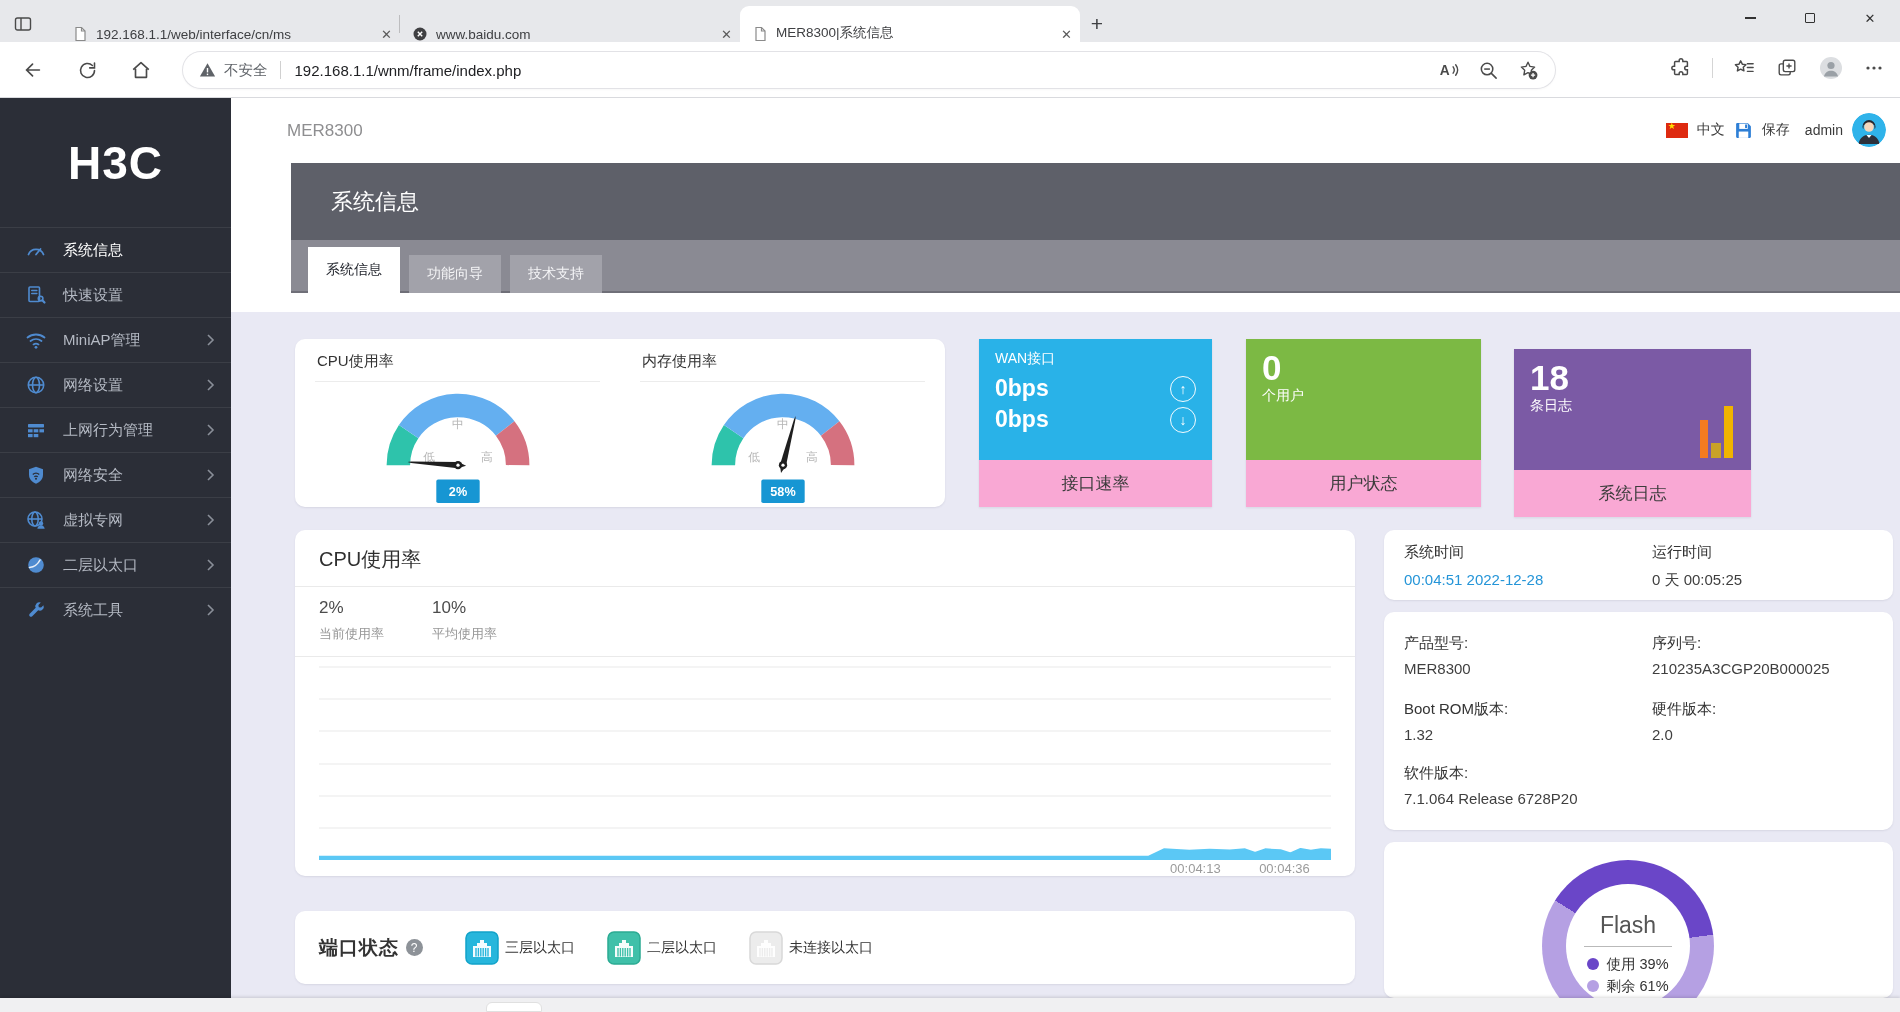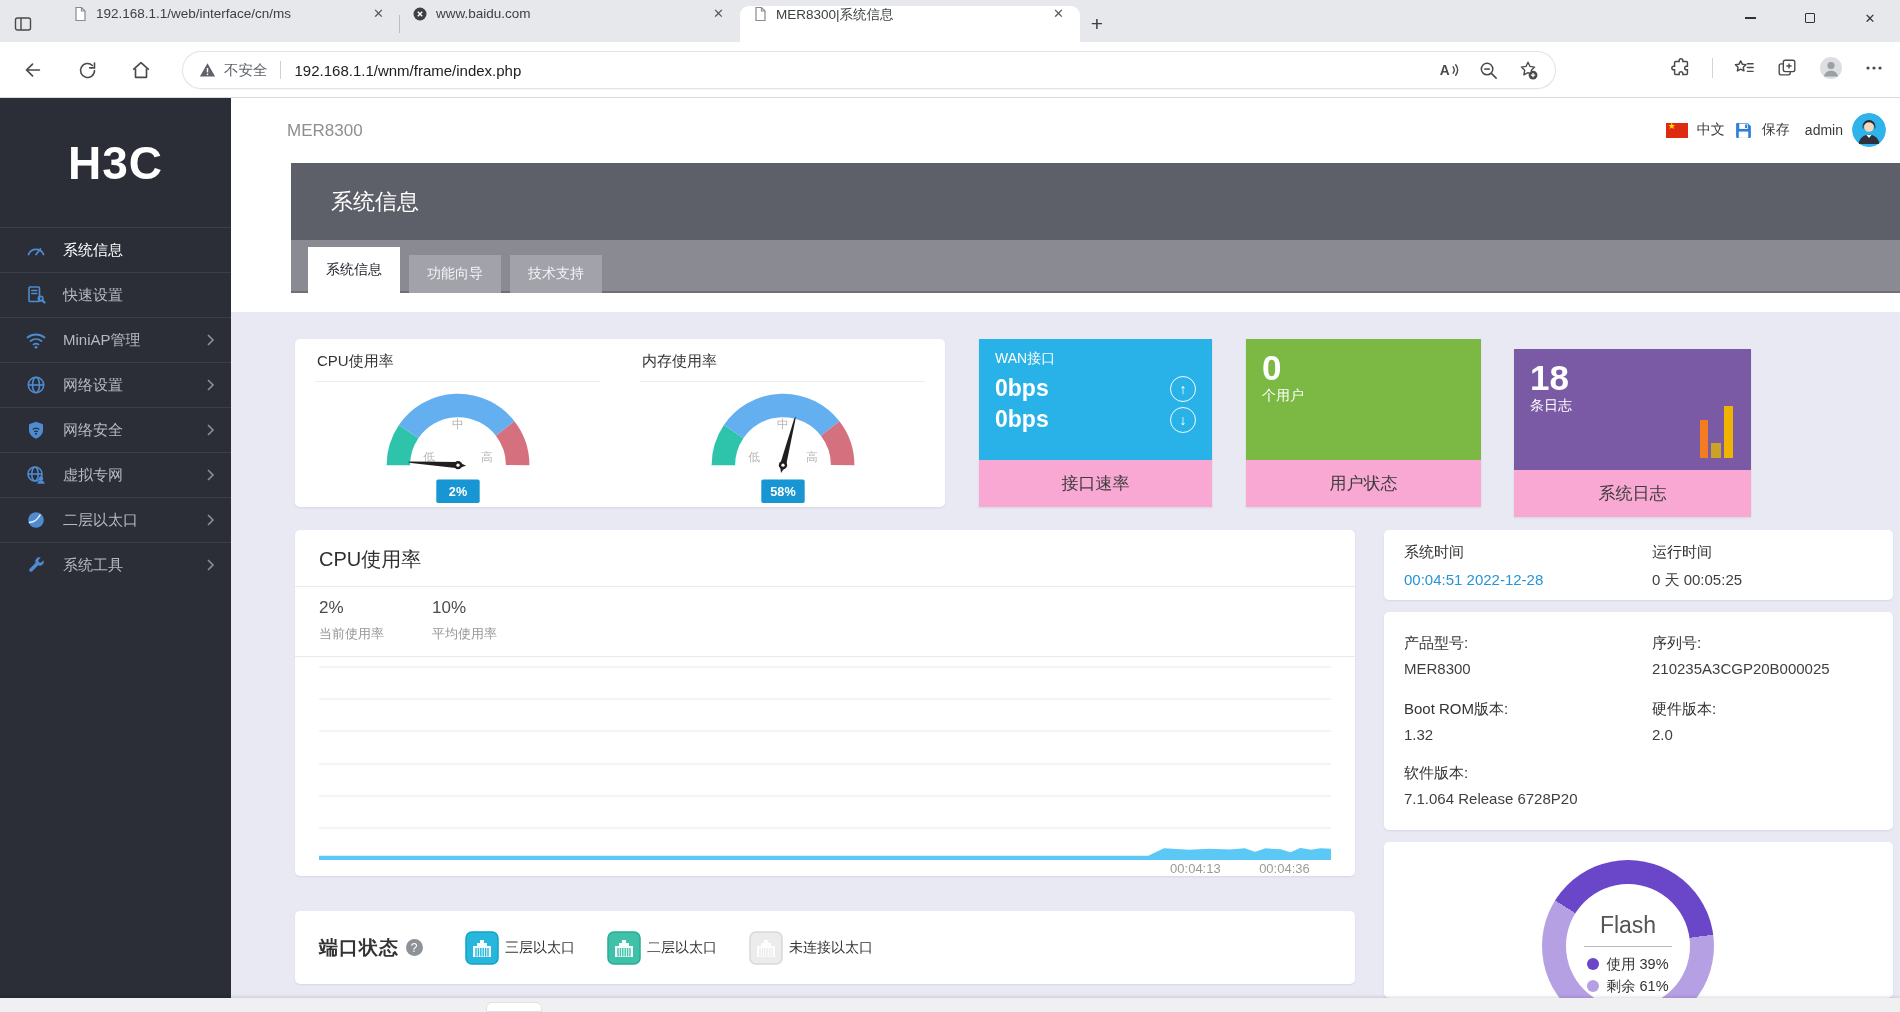--- a/index.html
+++ b/index.html
@@ -3,21 +3,21 @@
 <meta charset="utf-8">
 <style>
   * { margin:0; padding:0; box-sizing:border-box; }
   html,body { width:1900px; height:1012px; overflow:hidden; }
   body { font-family:"Liberation Sans", sans-serif; background:#fff; position:relative; color:#333; }
   .cx { display:flex; align-items:center; justify-content:center; }
 
   
   .tabbar { position:absolute; top:0; left:0; right:0; height:42px; background:#e7e8eb; display:flex; align-items:flex-end; }
   .vtabs-btn { width:46px; height:36px; }
-  .tab { width:340px; height:36px; display:flex; align-items:flex-start; padding:0 10px 0 12px; font-size:13.5px; color:#3f4043; border-radius:9px 9px 0 0; position:relative; }
+  .tab { width:340px; height:36px; display:flex; align-items:flex-end; padding:0 2px 0 12px; font-size:13.5px; color:#3f4043; border-radius:9px 9px 0 0; position:relative; }
   .tab.active { background:#fff; }
   .tab .title { flex:1; white-space:nowrap; overflow:hidden; }
   .tab .close { font-size:13px; color:#5a5a5a; padding:0 6px; }
   .tab.sep::after { content:""; position:absolute; right:0; top:9px; height:18px; width:1px; background:#bdbdbf; }
   .newtab { width:34px; height:36px; font-size:21px; color:#3f4043; }
   .win-controls { position:absolute; right:0; top:0; height:36px; display:flex; }
   .win-btn { width:60px; height:36px; color:#323232; font-size:13px; }
   .min-glyph { width:11px; height:1.4px; background:#323232; }
   .max-glyph { width:10px; height:10px; border:1.2px solid #323232; border-radius:1px; }
 
@@ -47,21 +47,21 @@
   .flag span { position:absolute; left:2px; top:-2px; color:#ffde00; font-size:9px; }
   .avatar { width:34px; height:34px; border-radius:50%; overflow:hidden; }
 
   .banner { position:absolute; left:291px; top:163px; right:0; height:77px; background:#5e6069; color:#fff; display:flex; align-items:center; padding-left:40px; font-size:22px; }
   .tabstrip { position:absolute; left:291px; top:240px; right:0; height:53px; background:#8a8a93; display:flex; align-items:flex-end; padding-left:17px; box-shadow:inset 0 -2px 0 #6f6f78; }
   .btab { width:92px; height:38px; margin-right:9px; background:#a2a2aa; color:#f4f4f6; font-size:14px; cursor:pointer; }
   .btab.active { height:46px; background:#fff; color:#23262e; }
 
   
   .content { position:absolute; left:231px; top:312px; right:0; height:686px; background:#e9e9f4; }
-  .panel { position:absolute; background:#fff; border-radius:5px; box-shadow:0 1px 2px rgba(60,60,90,.10); }
+  .panel { position:absolute; background:#fff; border-radius:10px; box-shadow:0 1px 2px rgba(60,60,90,.10); }
 
   
   .gauges { left:64px; top:27px; width:650px; height:168px; display:flex; }
   .ghalf { flex:1; padding:0 20px; display:flex; flex-direction:column; }
   .gtitle { font-size:15px; color:#333; padding:13px 2px 10px; border-bottom:1px solid #ececec; }
   .gbody { flex:1; display:flex; justify-content:center; }
   .gauge { width:154px; height:122px; }
 
   
   .scard { position:absolute; background:#f9a8d4; box-shadow:0 1px 2px rgba(60,60,90,.10); }
@@ -296,20 +296,38 @@
           </svg>
         </span>
       <span>网络设置</span>
       <span class="chev">
           <svg class="ico" width="9" height="14" viewBox="0 0 9 14" fill="none" stroke="#8a8f99" stroke-width="1.6">
             <path d="M2 2l5 5-5 5"></path>
           </svg>
         </span>
     </div>
 
+    <div class="mitem">
+      <span class="micon">
+          <svg class="ico" width="22" height="22" viewBox="0 0 22 22" fill="#4f8bd0">
+            <rect x="3" y="5" width="16" height="3.4" rx="0.6"></rect>
+            <rect x="3" y="10.2" width="4.6" height="3.2"></rect>
+            <rect x="8.7" y="10.2" width="4.6" height="3.2"></rect>
+            <rect x="14.4" y="10.2" width="4.6" height="3.2"></rect>
+            <rect x="3" y="15" width="4.6" height="3.2"></rect>
+            <rect x="8.7" y="15" width="4.6" height="3.2"></rect>
+          </svg>
+        </span>
+      <span>上网行为管理</span>
+      <span class="chev">
+          <svg class="ico" width="9" height="14" viewBox="0 0 9 14" fill="none" stroke="#8a8f99" stroke-width="1.6">
+            <path d="M2 2l5 5-5 5"></path>
+          </svg>
+        </span>
+    </div>
 
     <div class="mitem">
       <span class="micon">
           <svg class="ico" width="22" height="22" viewBox="0 0 22 22">
             <path d="M11 2.8l7 2.4v5.3c0 4.6-2.9 7.6-7 9.2-4.1-1.6-7-4.6-7-9.2V5.2z" fill="#4f8bd0"></path>
             <path d="M7.8 10.5a4.5 4.5 0 0 1 6.4 0M9.3 12.8a2.4 2.4 0 0 1 3.4 0" fill="none" stroke="#2b2e37" stroke-width="1.3"></path>
             <circle cx="11" cy="14.8" r="1" fill="#2b2e37"></circle>
           </svg>
         </span>
       <span>网络安全</span>

